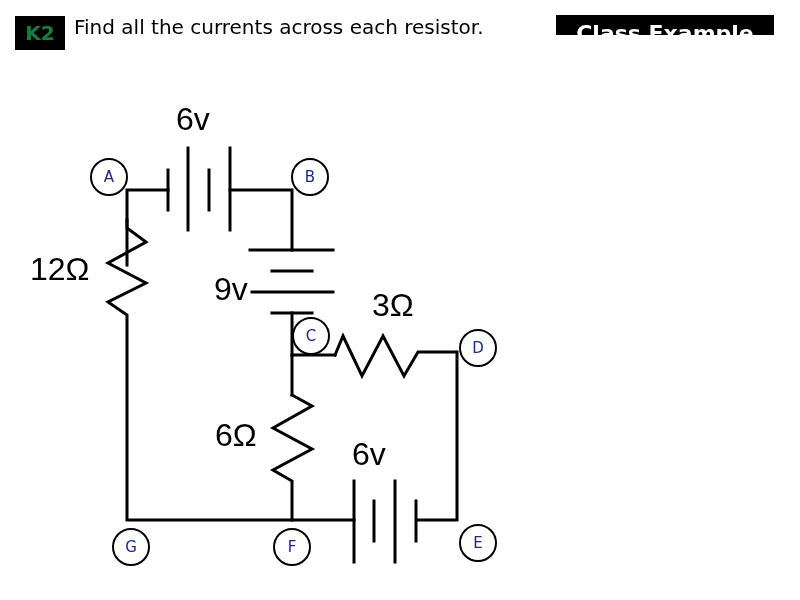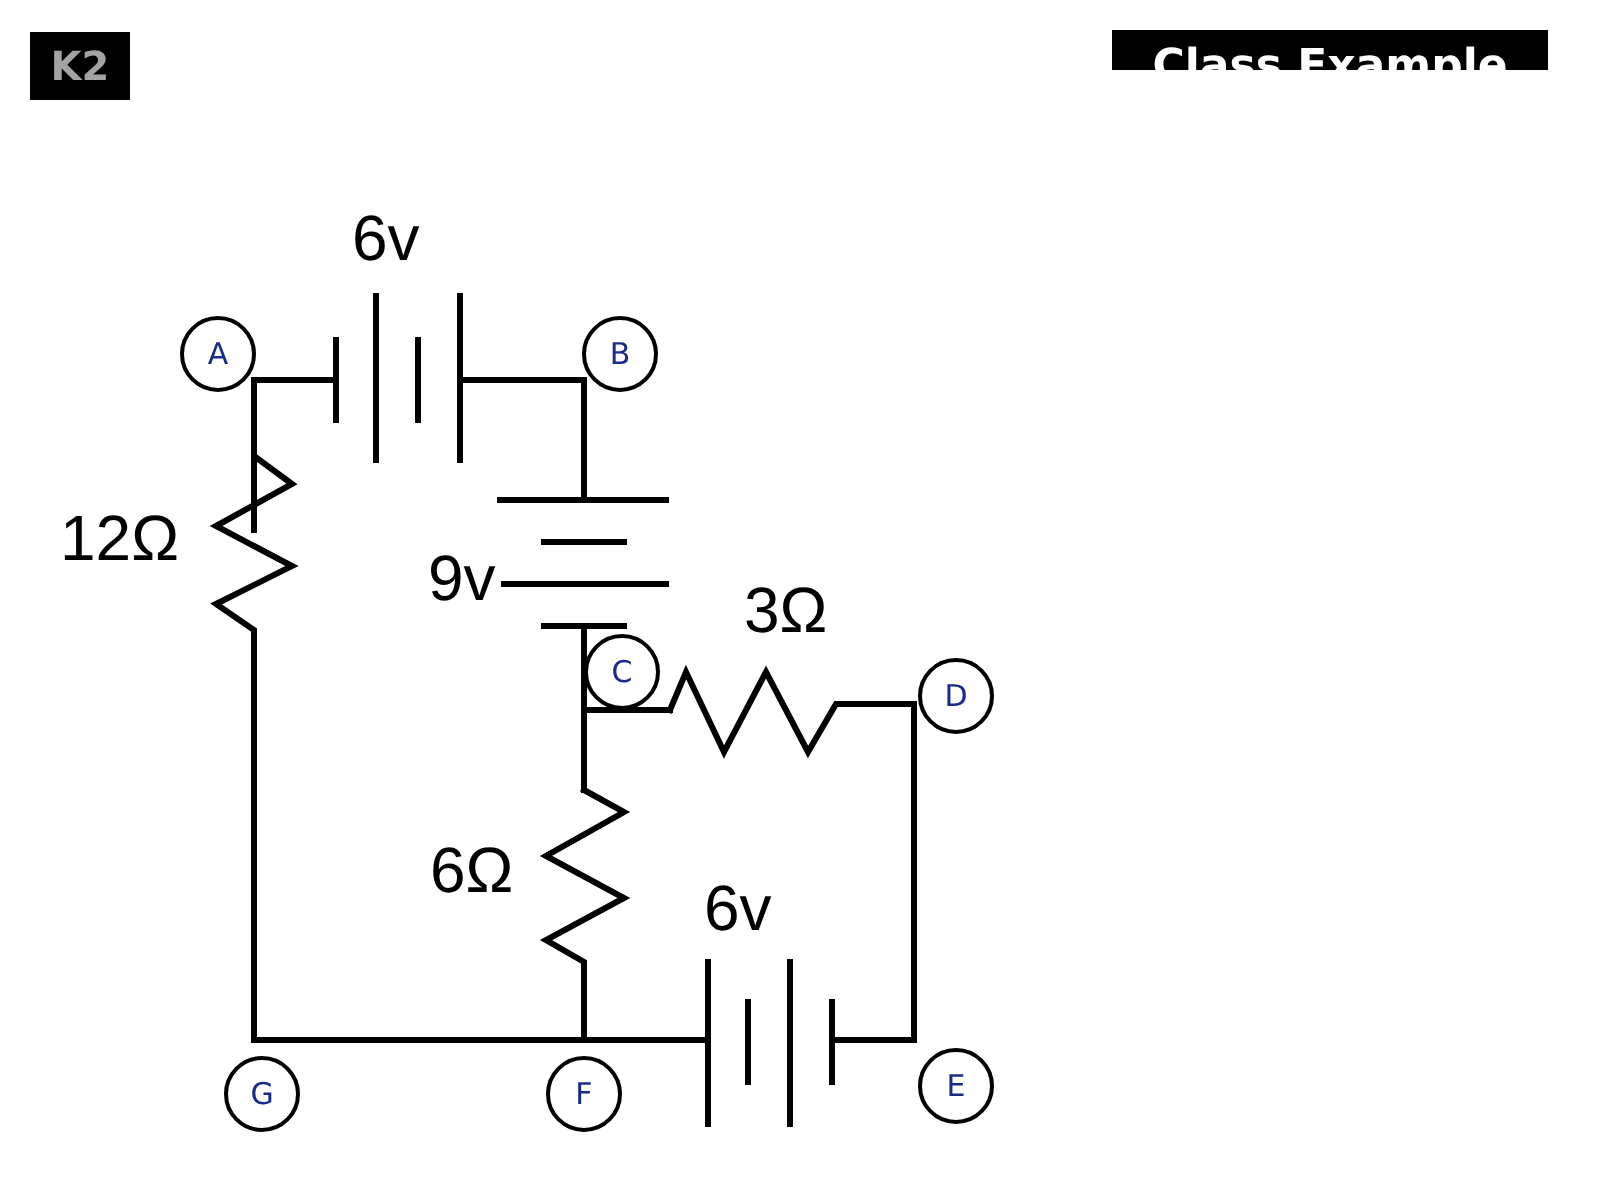--- a/index.html
+++ b/index.html
@@ -1,30 +1,31 @@
 <!DOCTYPE html>
 <html><head>
   <meta charset="utf-8">
   <style>
     html, body { margin: 0; padding: 0; background: #ffffff; }
     body { width: 800px; height: 600px; position: relative; overflow: hidden; font-family: "Liberation Sans", sans-serif; }
-    .badge { position: absolute; left: 15px; top: 16px; width: 50px; height: 34px; background: #000; color: #a3a3a3; font-family: "DejaVu Sans", sans-serif; font-weight: bold; font-size: 20px; line-height: 34px; text-align: center; }
+    .badge { position: absolute; left: 15px; top: 16px; width: 50px; height: 34px; background: #000; color: #15803d; font-family: "DejaVu Sans", sans-serif; font-weight: bold; font-size: 20px; line-height: 34px; text-align: center; }
     .title { position: absolute; left: 74px; top: 14px; font-family: "DejaVu Sans", sans-serif; font-size: 20px; line-height: 26px; color: #000; }
     .class-badge { position: absolute; left: 556px; top: 15px; width: 218px; height: 20px; background: #000; color: #fff; font-family: "DejaVu Sans", sans-serif; font-weight: bold; font-size: 22px; line-height: 38px; text-align: center; }
     svg.circuit { position: absolute; left: 0; top: 0; }
     .wire { stroke: #000; stroke-width: 3; fill: none; stroke-linecap: square; }
     .node circle { fill: #fff; stroke: #000; stroke-width: 2; }
     .node text { fill: #1a2a8a; font-family: "DejaVu Sans", sans-serif; font-size: 15px; text-anchor: middle; dominant-baseline: central; }
     .lbl { font-family: "Liberation Sans", sans-serif; font-size: 32px; fill: #000; }
   </style>
 </head>
 <body>
 
 <div class="badge">K2</div>
 <div class="title">
+  <div>Find all the currents across each resistor.</div>
 </div>
 <div class="class-badge">Class Example</div>
 
 <svg class="circuit" width="800" height="600">
 
   <g>
     <polyline class="wire" points="127,265 127,190 168,190"></polyline>
   </g>
   <g>
     <line class="wire" x1="168" y1="170" x2="168" y2="210"></line>

